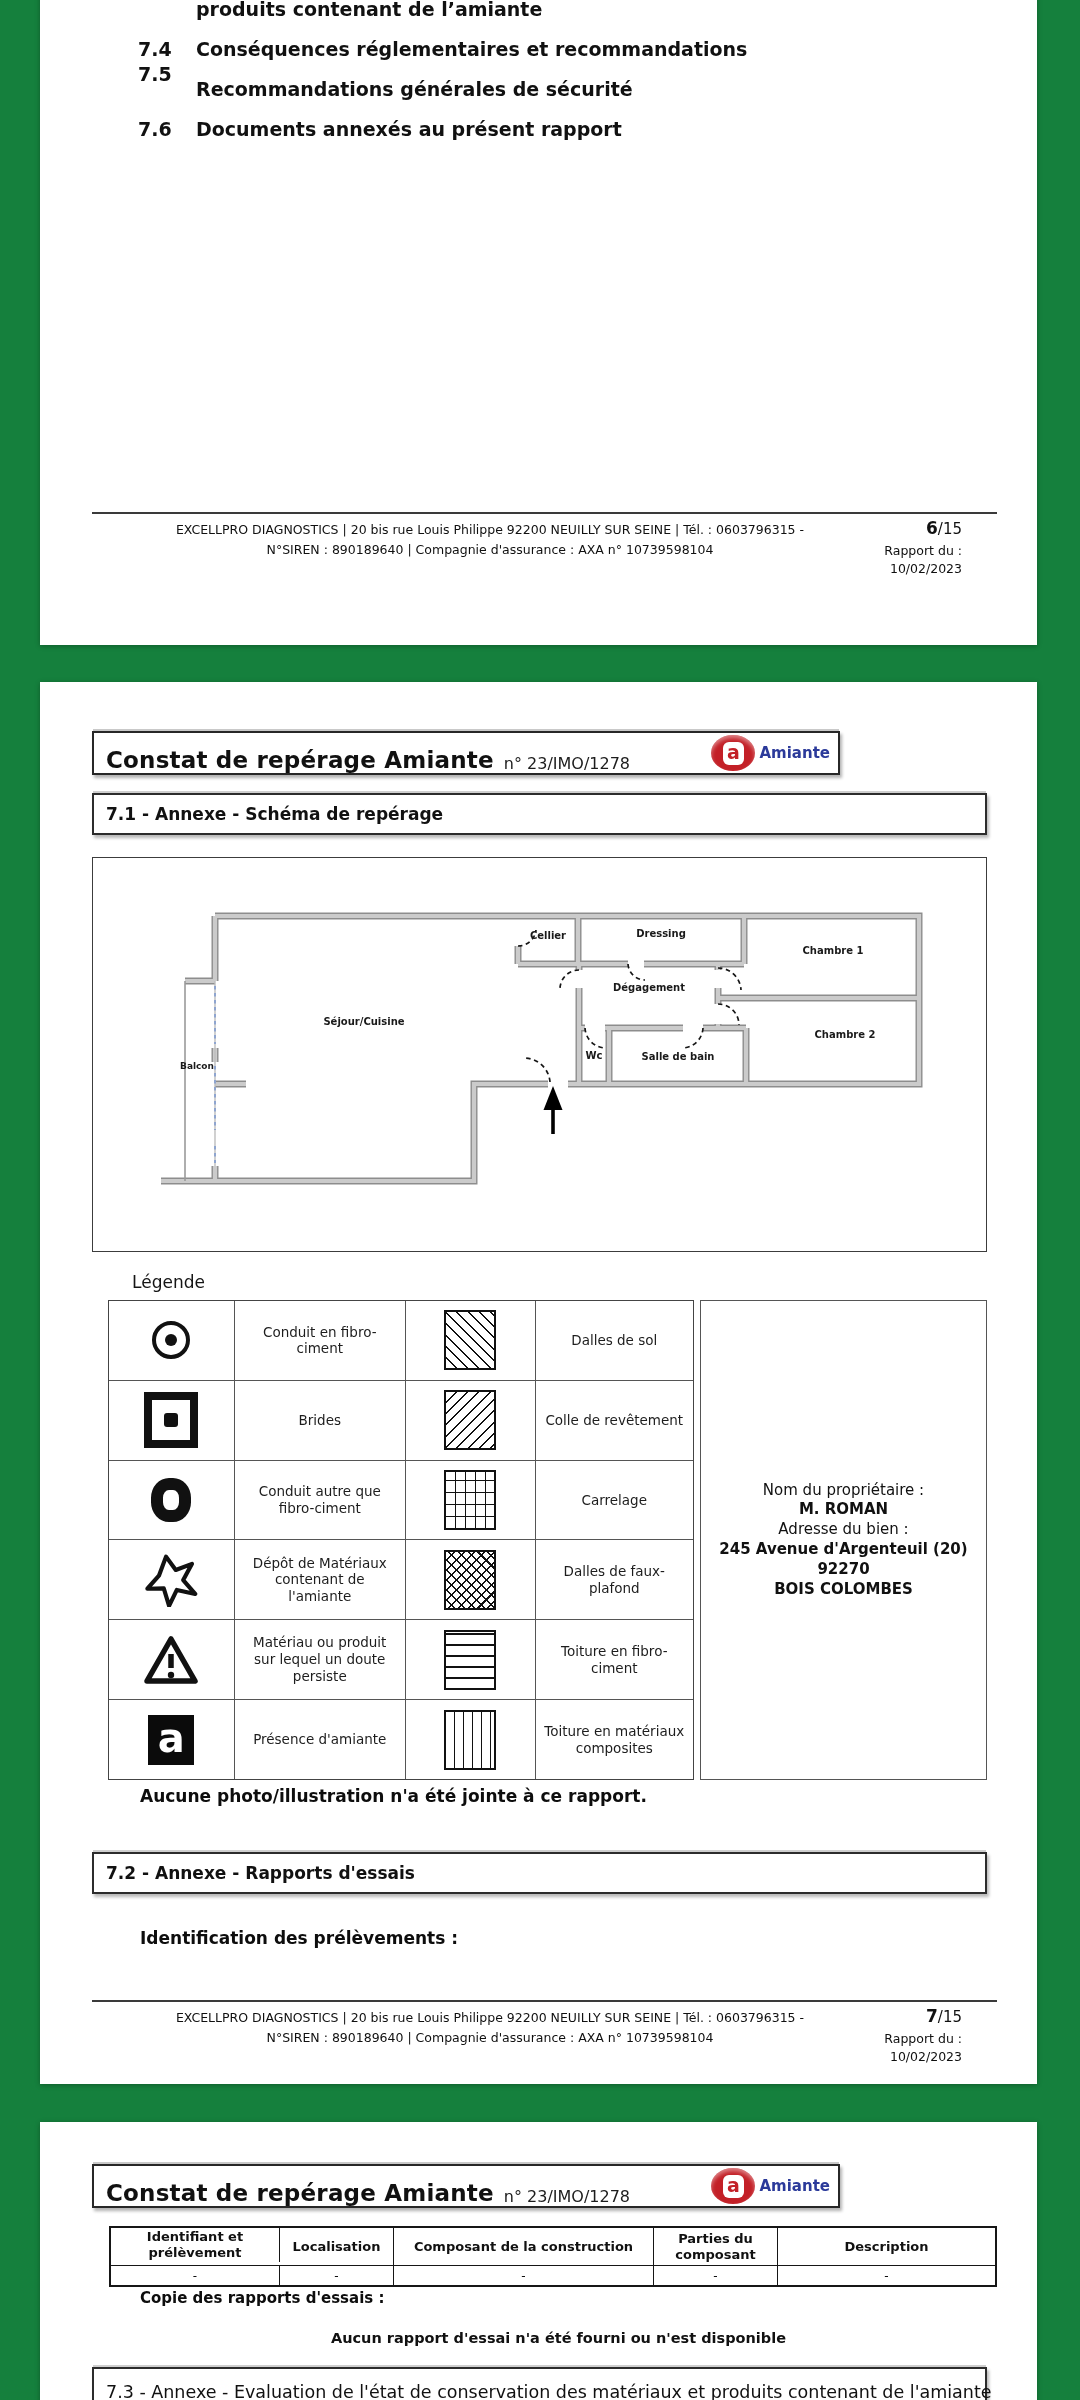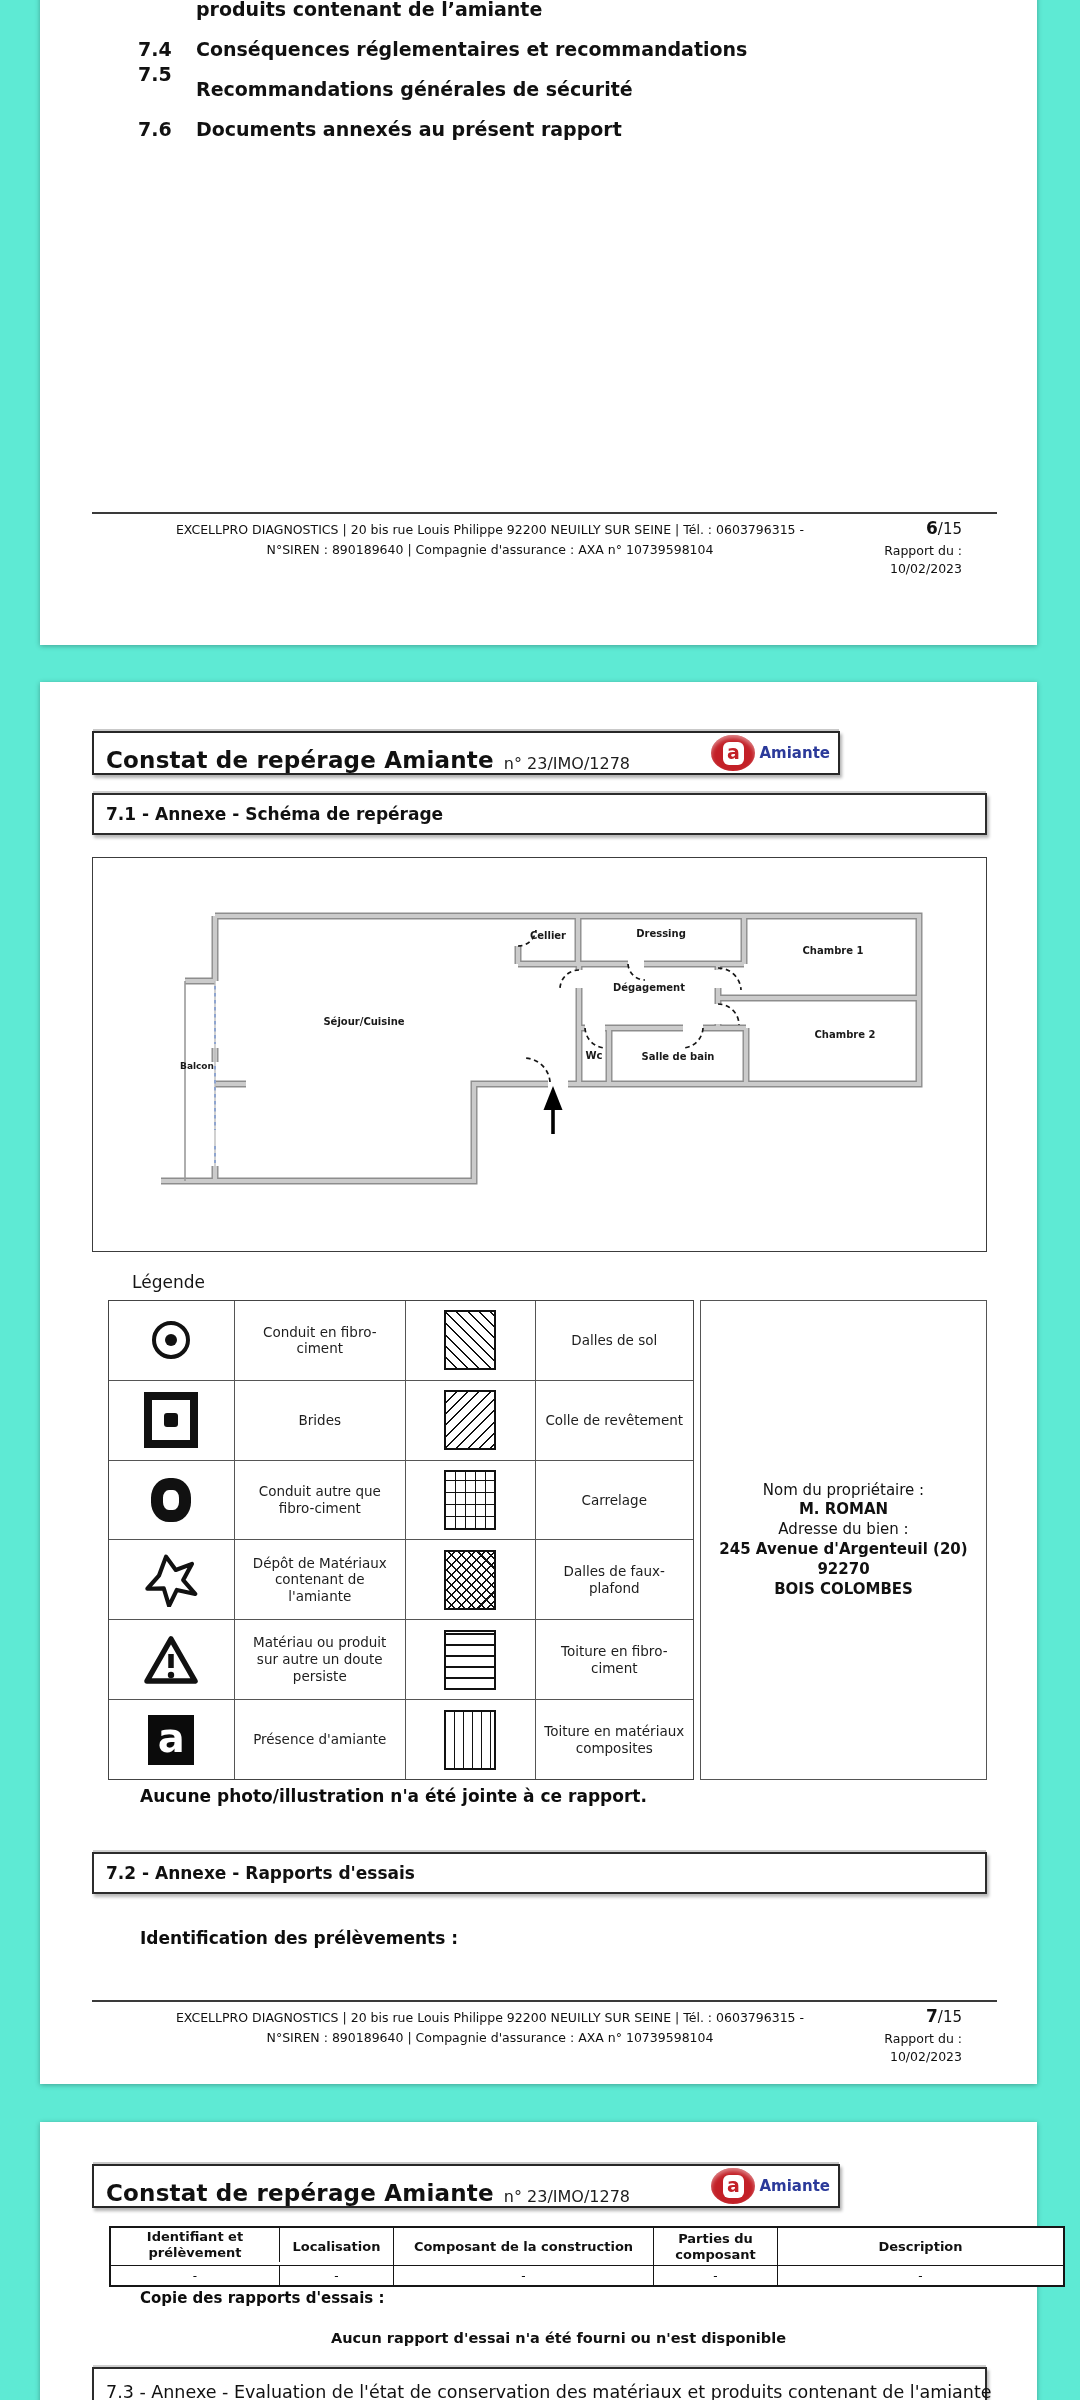--- a/index.html
+++ b/index.html
@@ -1,17 +1,17 @@
 <!DOCTYPE html>
 <html><head>
 <meta charset="utf-8">
 <style>
   html,body{margin:0;padding:0;background:#eff0f1;}
   *{box-sizing:border-box;}
-  #screen{position:relative;width:1080px;height:2400px;overflow:hidden;background:#5eead4;
+  #screen{position:relative;width:1080px;height:2400px;overflow:hidden;background:#15803d;
           font-family:"DejaVu Sans","Liberation Sans",sans-serif;color:#111;}
   .page{position:absolute;left:40px;width:997px;background:#fff;box-shadow:0 1px 5px rgba(0,0,0,.30);}
   .abs{position:absolute;}
 
   
   .toc-num{position:absolute;left:98px;font-weight:bold;font-size:19px;}
   .toc-label{position:absolute;left:156px;font-weight:bold;font-size:19px;white-space:nowrap;}
 
   
   .footer-rule{position:absolute;left:52px;width:905px;height:2px;background:#3a3a3a;}
@@ -73,21 +73,21 @@
 
   
   .owner-box{position:absolute;left:660px;width:287px;height:480px;border:1.6px solid #555;background:#fff;
              display:flex;flex-direction:column;align-items:center;justify-content:center;text-align:center;
              font-size:15px;line-height:1.32;color:#111;}
   .owner-box .b{font-weight:bold;}
 
   .note-bold{position:absolute;font-weight:bold;font-size:17px;color:#0d0d0d;white-space:nowrap;}
 
   
-  .ptable{position:absolute;left:69px;width:956px;border:2px solid #161616;background:#fff;}
+  .ptable{position:absolute;left:69px;width:888px;border:2px solid #161616;background:#fff;}
   .ptable .thr{display:flex;border-bottom:1.8px solid #161616;}
   .ptable .tdr{display:flex;}
   .ptable .th{font-weight:bold;font-size:13px;display:flex;align-items:center;justify-content:center;text-align:center;
               border-right:1.4px solid #161616;padding:3px 4px;line-height:1.2;}
   .ptable .td{font-size:12px;display:flex;align-items:center;justify-content:center;border-right:1.4px solid #161616;}
   .ptable .th:last-child,.ptable .td:last-child{border-right:none;}
   .cw0{width:169px;}.cw1{width:114px;}.cw2{width:260px;}.cw3{width:124px;}.cw4{flex:1;}
   .center-note{position:absolute;left:0;width:997px;text-align:center;font-weight:bold;font-size:14.5px;margin-left:20px;}
 </style>
 </head>
@@ -224,21 +224,21 @@
         <div class="lcell lc-plabel">Dalles de faux-plafond</div>
       </div>
       <div class="lrow">
         <div class="lcell lc-icon">
           <svg width="56" height="52" viewBox="0 0 56 52">
             <path d="M28,5 L52,47 L4,47 Z" fill="none" stroke="#111" stroke-width="5.5" stroke-linejoin="round"></path>
             <line x1="28" y1="20" x2="28" y2="34" stroke="#111" stroke-width="5.5"></line>
             <circle cx="28" cy="41" r="3.2" fill="#111"></circle>
           </svg>
         </div>
-        <div class="lcell lc-label">Matériau ou produit sur autre un doute persiste</div>
+        <div class="lcell lc-label">Matériau ou produit sur lequel un doute persiste</div>
         <div class="lcell lc-pat">
             <span class="swatch pat-hline"></span>
           </div>
         <div class="lcell lc-plabel">Toiture en fibro-ciment</div>
       </div>
       <div class="lrow">
         <div class="lcell lc-icon">
             <span class="ic-a">a</span>
           </div>
         <div class="lcell lc-label">Présence d'amiante</div>

